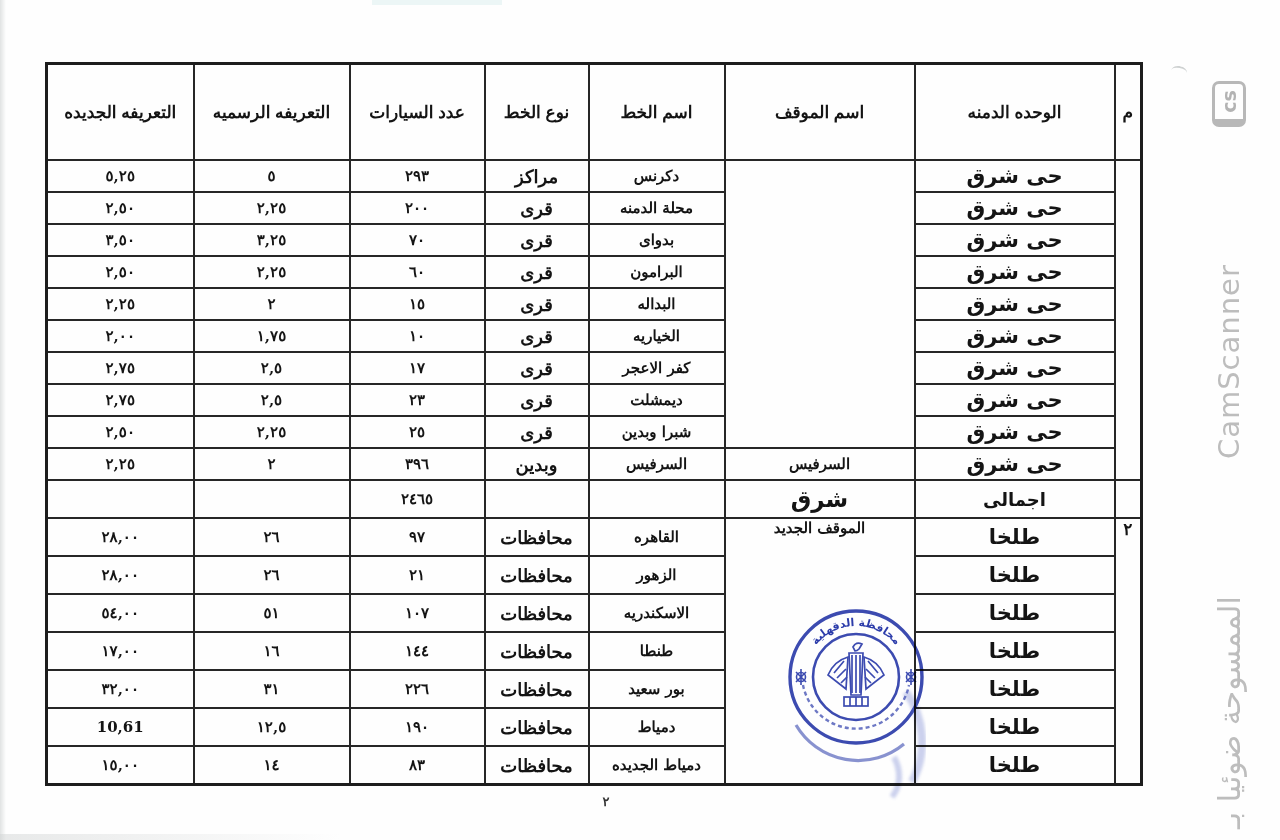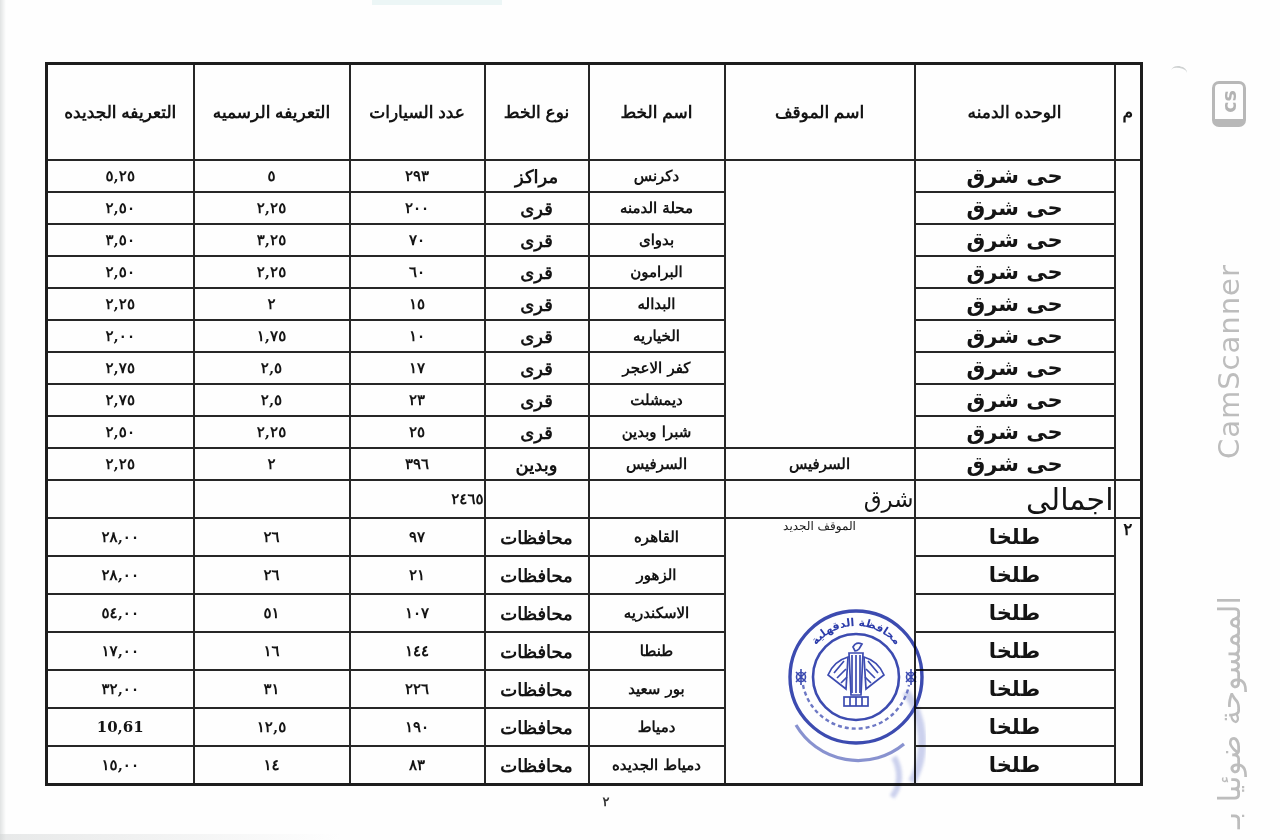--- a/index.html
+++ b/index.html
@@ -31,47 +31,47 @@
     text-align:center;
     overflow:hidden;
   }
   th{
     height:94px;
     font-family:Liberation Sans, sans-serif;
     font-weight:bold;font-size:17px;
   }
   tr.row-a td{height:30px;}
   tr.row-b td{height:36px;}
-  tr.row-total td{height:36px;text-align:right;}
+  tr.row-total td{height:36px;}
   td.c-txt{
     font-family:"DejaVu Serif", serif;
     font-weight:bold;font-size:15px;
   }
   td.c-type{font-family:"DejaVu Serif", serif;font-weight:bold;font-size:18px;}
   td.unit{
     text-align:left;
     font-family:"DejaVu Sans", sans-serif;
     font-weight:bold;font-size:21px;
     padding:0 2px;white-space:nowrap;
   }
   td.serial-merged{
     vertical-align:top;padding-top:10px;
     font-family:"DejaVu Serif", serif;font-weight:bold;font-size:17px;
   }
   td.stop-merged{
     vertical-align:top;padding-top:8px;
-    font-family:"DejaVu Serif", serif;font-weight:normal;font-size:12px;margin-left:48px;
+    font-family:"DejaVu Serif", serif;font-weight:bold;font-size:15px;margin-left:48px;
   }
   td.total-label{
     text-align:left;padding:0 2px;
-    font-family:"DejaVu Sans", sans-serif;font-weight:normal;font-size:30px;
+    font-family:"DejaVu Sans", sans-serif;font-weight:bold;font-size:18px;
   }
   td.total-region{
     text-align:right;padding:0 6px;
-    font-family:"DejaVu Sans", sans-serif;font-weight:normal;font-size:23px;
+    font-family:"DejaVu Sans", sans-serif;font-weight:bold;font-size:23px;
   }
 
   
   .stamp{position:absolute;left:756px;top:577px;width:200px;height:225px;
     mix-blend-mode:multiply;}
 
   
   .page-number{position:absolute;left:596px;top:794px;width:20px;
     text-align:center;font-size:13px;font-weight:bold;color:#333;
     font-family:"DejaVu Serif", serif;}

